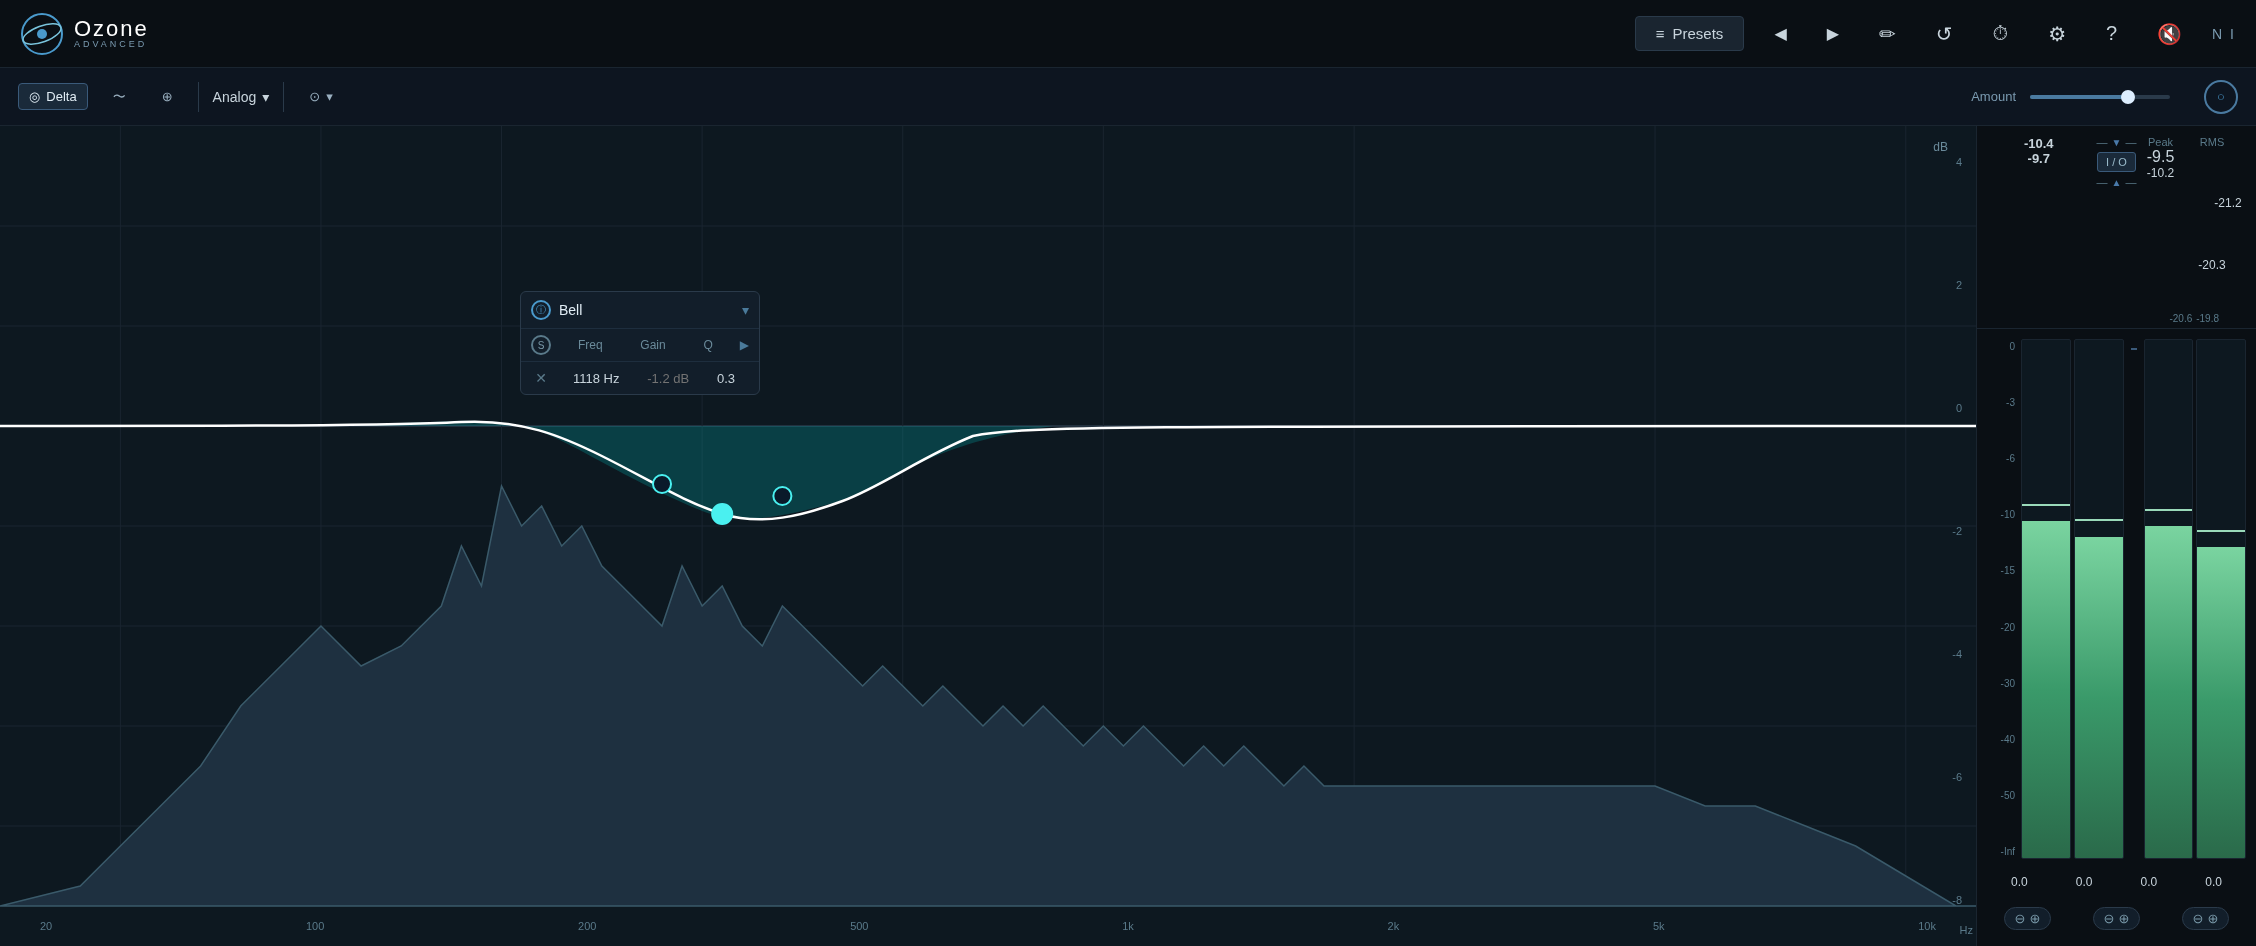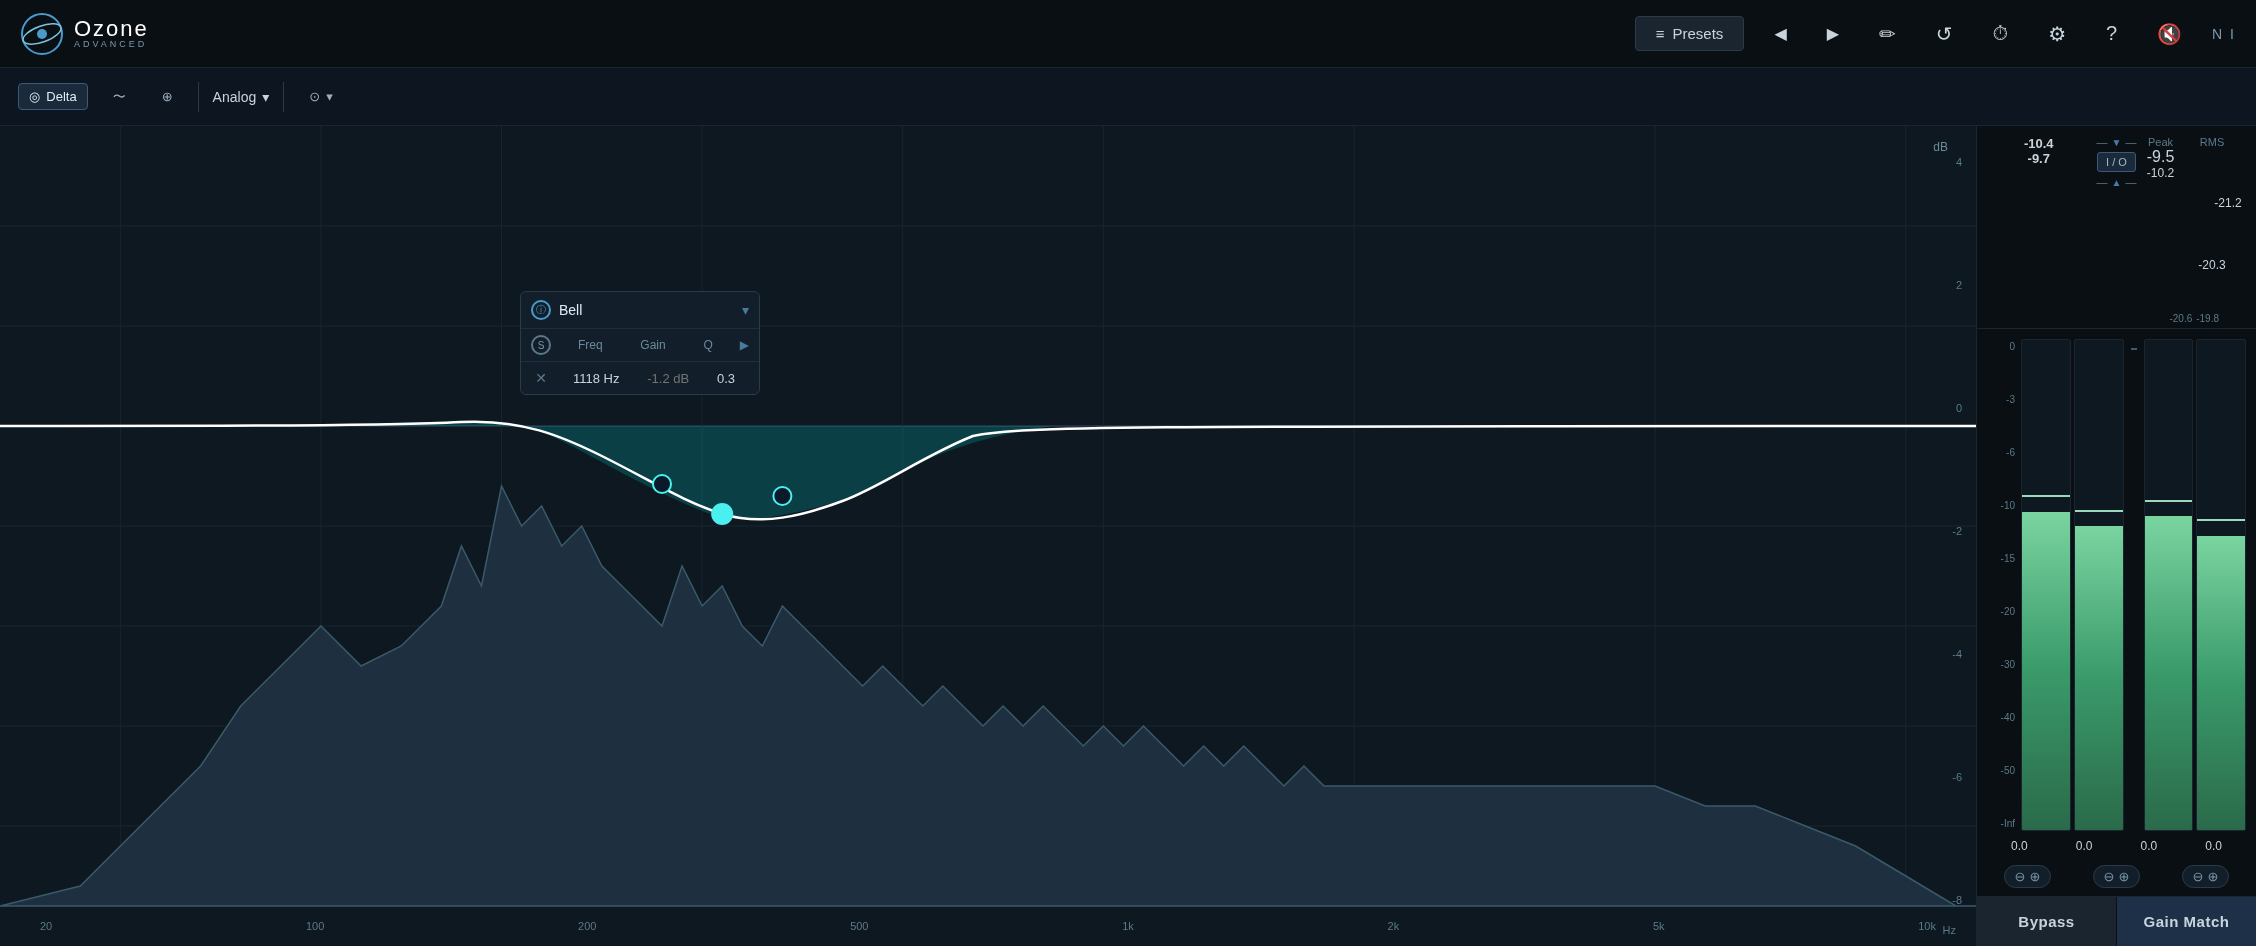--- a/index.html
+++ b/index.html
@@ -294,21 +294,21 @@
       padding: 0 40px;
     }
     .freq-label {
       font-size: 11px;
       color: #5a7a8a;
     }
     .freq-hz {
       font-size: 11px;
       color: #5a7a8a;
       position: absolute;
-      right: 20px;
+      right: 3px;
       bottom: 10px;
     }
 
     
     .right-panel {
       width: 280px;
       background: #0a0f14;
       border-left: 1px solid #1a2530;
       display: flex;
       flex-direction: column;
@@ -400,24 +400,24 @@
     .meter-bar-marker {
       position: absolute;
       left: 0;
       right: 0;
       height: 2px;
       background: #9adaba;
     }
 
     
     .meter-bottom {
-      padding: 8px 10px;
+      padding: 16px 10px;
       display: flex;
       flex-direction: column;
-      gap: 12px;
+      gap: 18px;
     }
     .meter-val-row {
       display: flex;
       justify-content: space-around;
       font-size: 12px;
       color: #c8d4dc;
     }
     .meter-ctrl-row {
       display: flex;
       justify-content: space-around;
@@ -532,20 +532,30 @@
   <button class="analog-btn">
     <span>Analog</span>
     <span>▾</span>
   </button>
   <div class="tool-divider"></div>
   <button class="tool-btn">
     <span>⊙</span>
     <span>▾</span>
   </button>
 
+  <div class="toolbar-right">
+    <span class="amount-label">Amount</span>
+    <div style="position:relative;width:160px;">
+      <div class="amount-slider-track">
+        <div class="amount-slider-fill"></div>
+        <div class="amount-slider-thumb"></div>
+      </div>
+    </div>
+    <button class="output-meter-btn">○</button>
+  </div>
 </div>
 
 <div class="main-area">
 
   <div class="eq-panel">
 
     <div class="db-label">dB</div>
 
     <div class="db-scale">
       <span class="db-scale-label">4</span>
@@ -764,19 +774,15 @@
           <span>⊖</span>
           <span>⊕</span>
         </button>
         <button class="meter-ctrl-btn">
           <span>⊖</span>
           <span>⊕</span>
         </button>
       </div>
     </div>
 
-    <div class="action-btns">
-      <button class="action-btn bypass-btn">Bypass</button>
-      <button class="action-btn gain-match-btn">Gain Match</button>
-    </div>
   </div>
 
 </div>
 
 </body></html>

